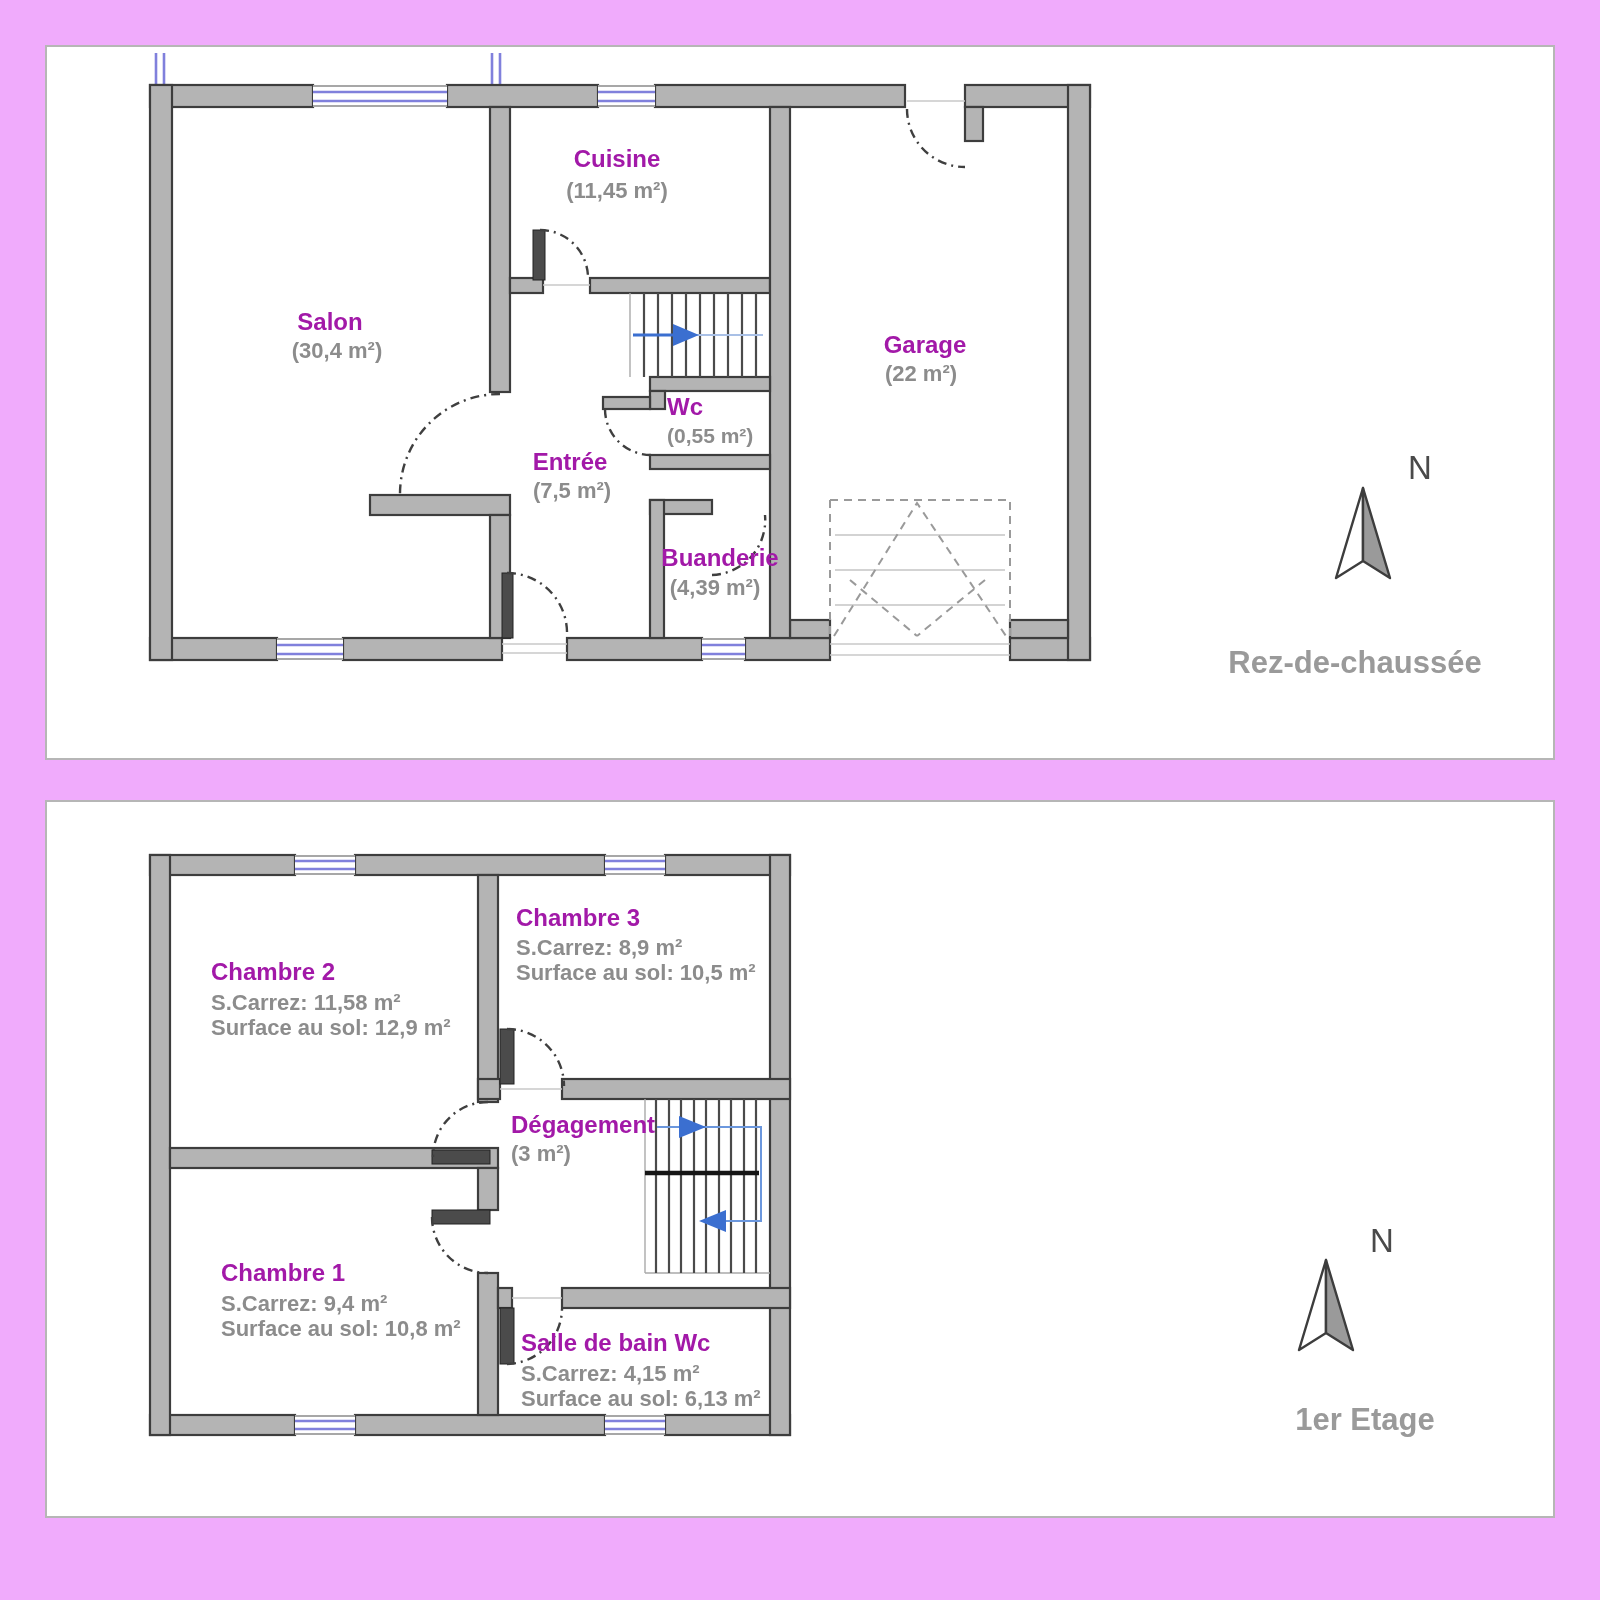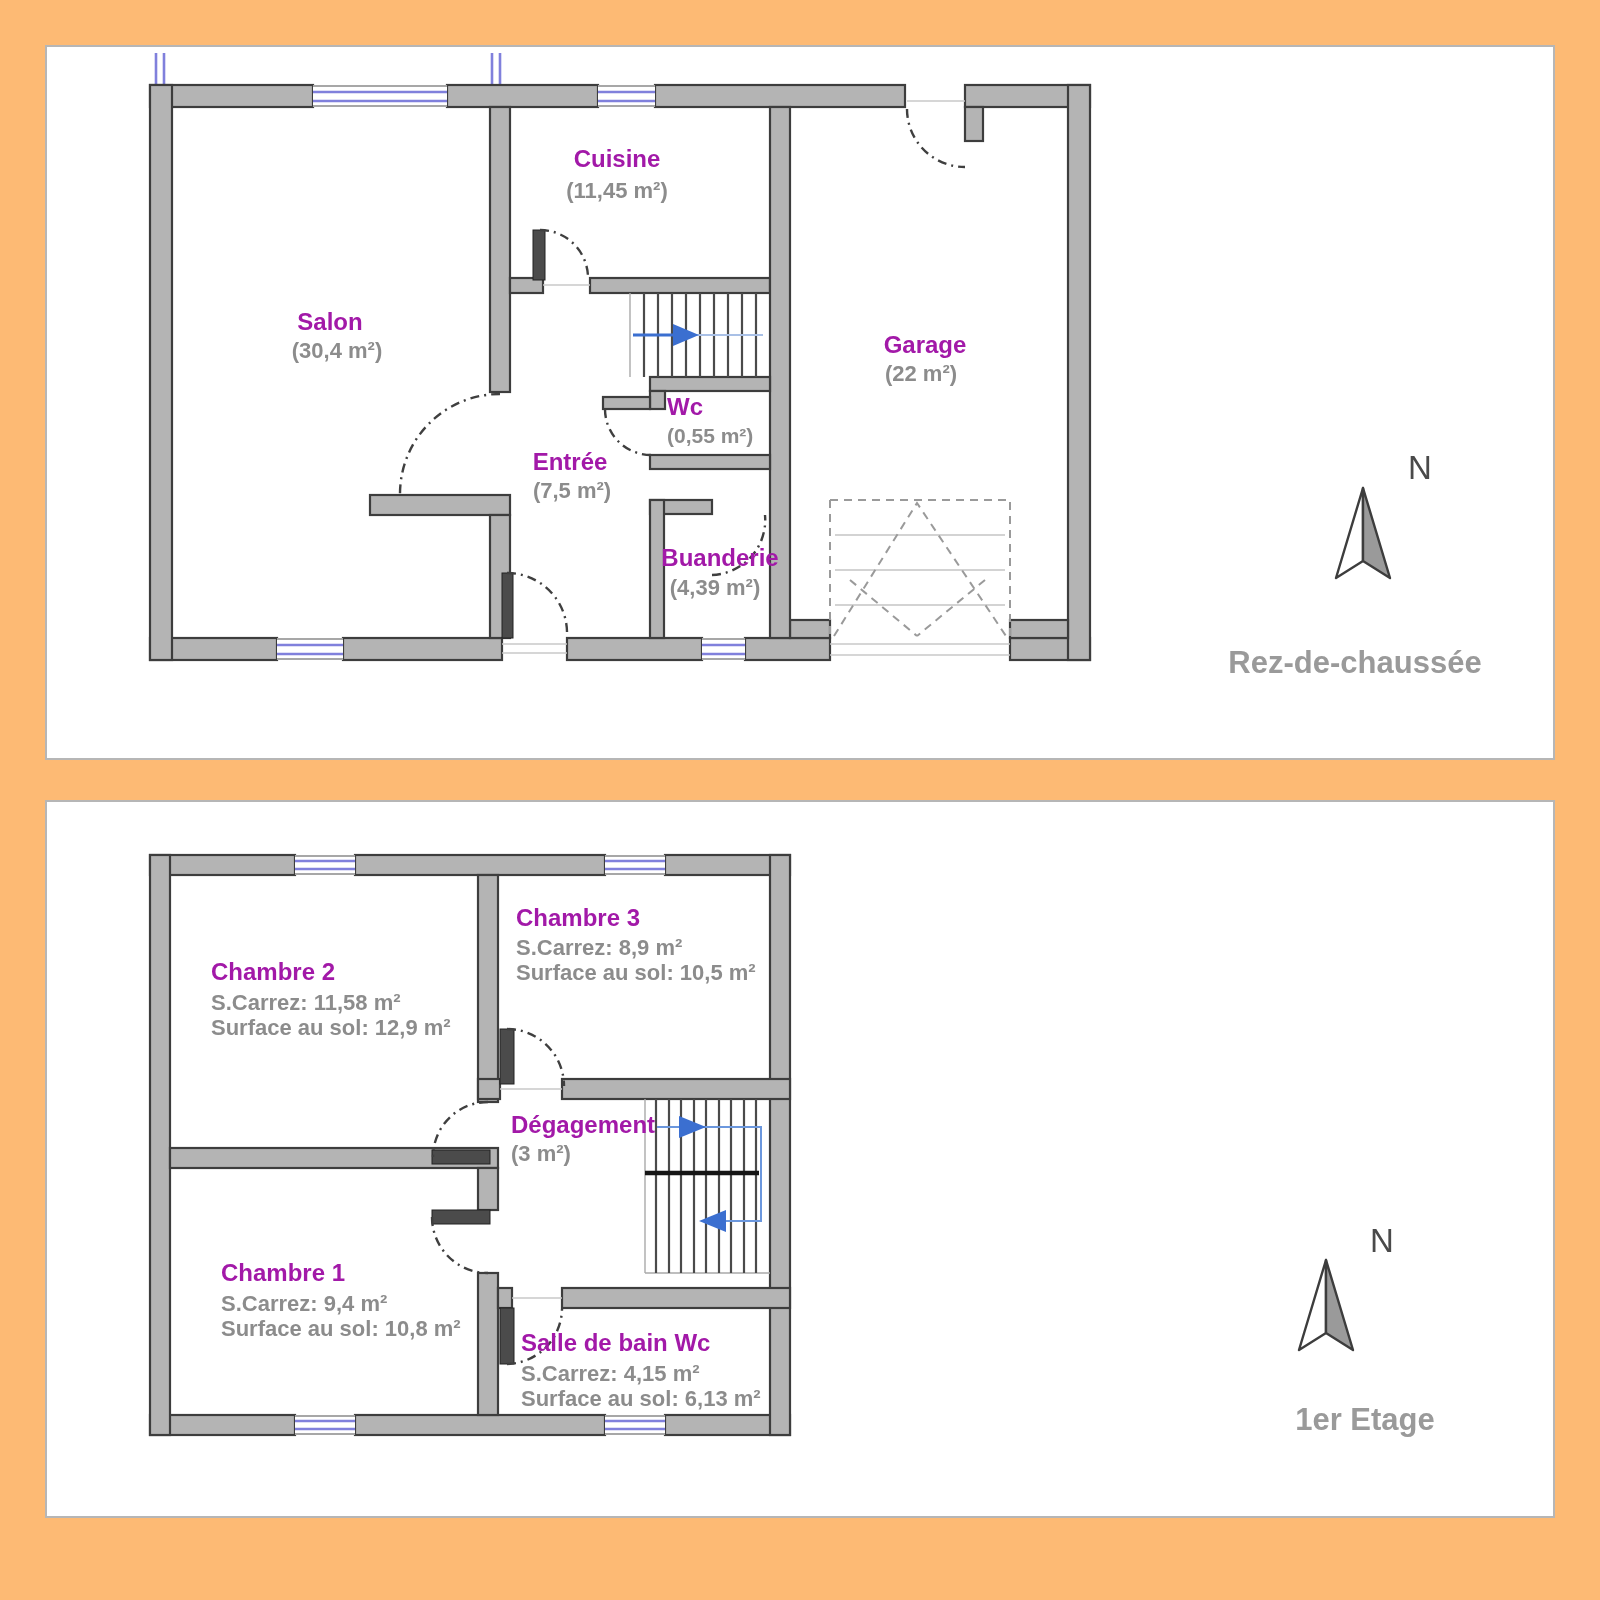--- a/index.html
+++ b/index.html
@@ -1,16 +1,16 @@
 <!DOCTYPE html>
 <html><head>
 <meta charset="utf-8">
 <style>
   html,body{margin:0;padding:0;background:#ffffff;}
-  .stage{position:relative;width:1600px;height:1600px;background:#fdba74;overflow:hidden;
+  .stage{position:relative;width:1600px;height:1600px;background:#f0abfc;overflow:hidden;
          font-family:"Liberation Sans",sans-serif;}
   svg{position:absolute;display:block;}
   #plan-ground{left:45px;top:45px;}
   #plan-first{left:45px;top:800px;}
   .wall{fill:#b4b4b4;stroke:#3d3d3d;stroke-width:2.2;}
   .leaf{fill:#4b4b4b;stroke:#222;stroke-width:1;}
   .arc{fill:none;stroke:#3f3f3f;stroke-width:2.4;stroke-dasharray:9 5 2 5;}
   .winline{stroke:#8080dc;stroke-width:2.6;}
   .winface{stroke:#8a8a8a;stroke-width:1.4;}
   .tread{stroke:#4a4a4a;stroke-width:2.2;}

